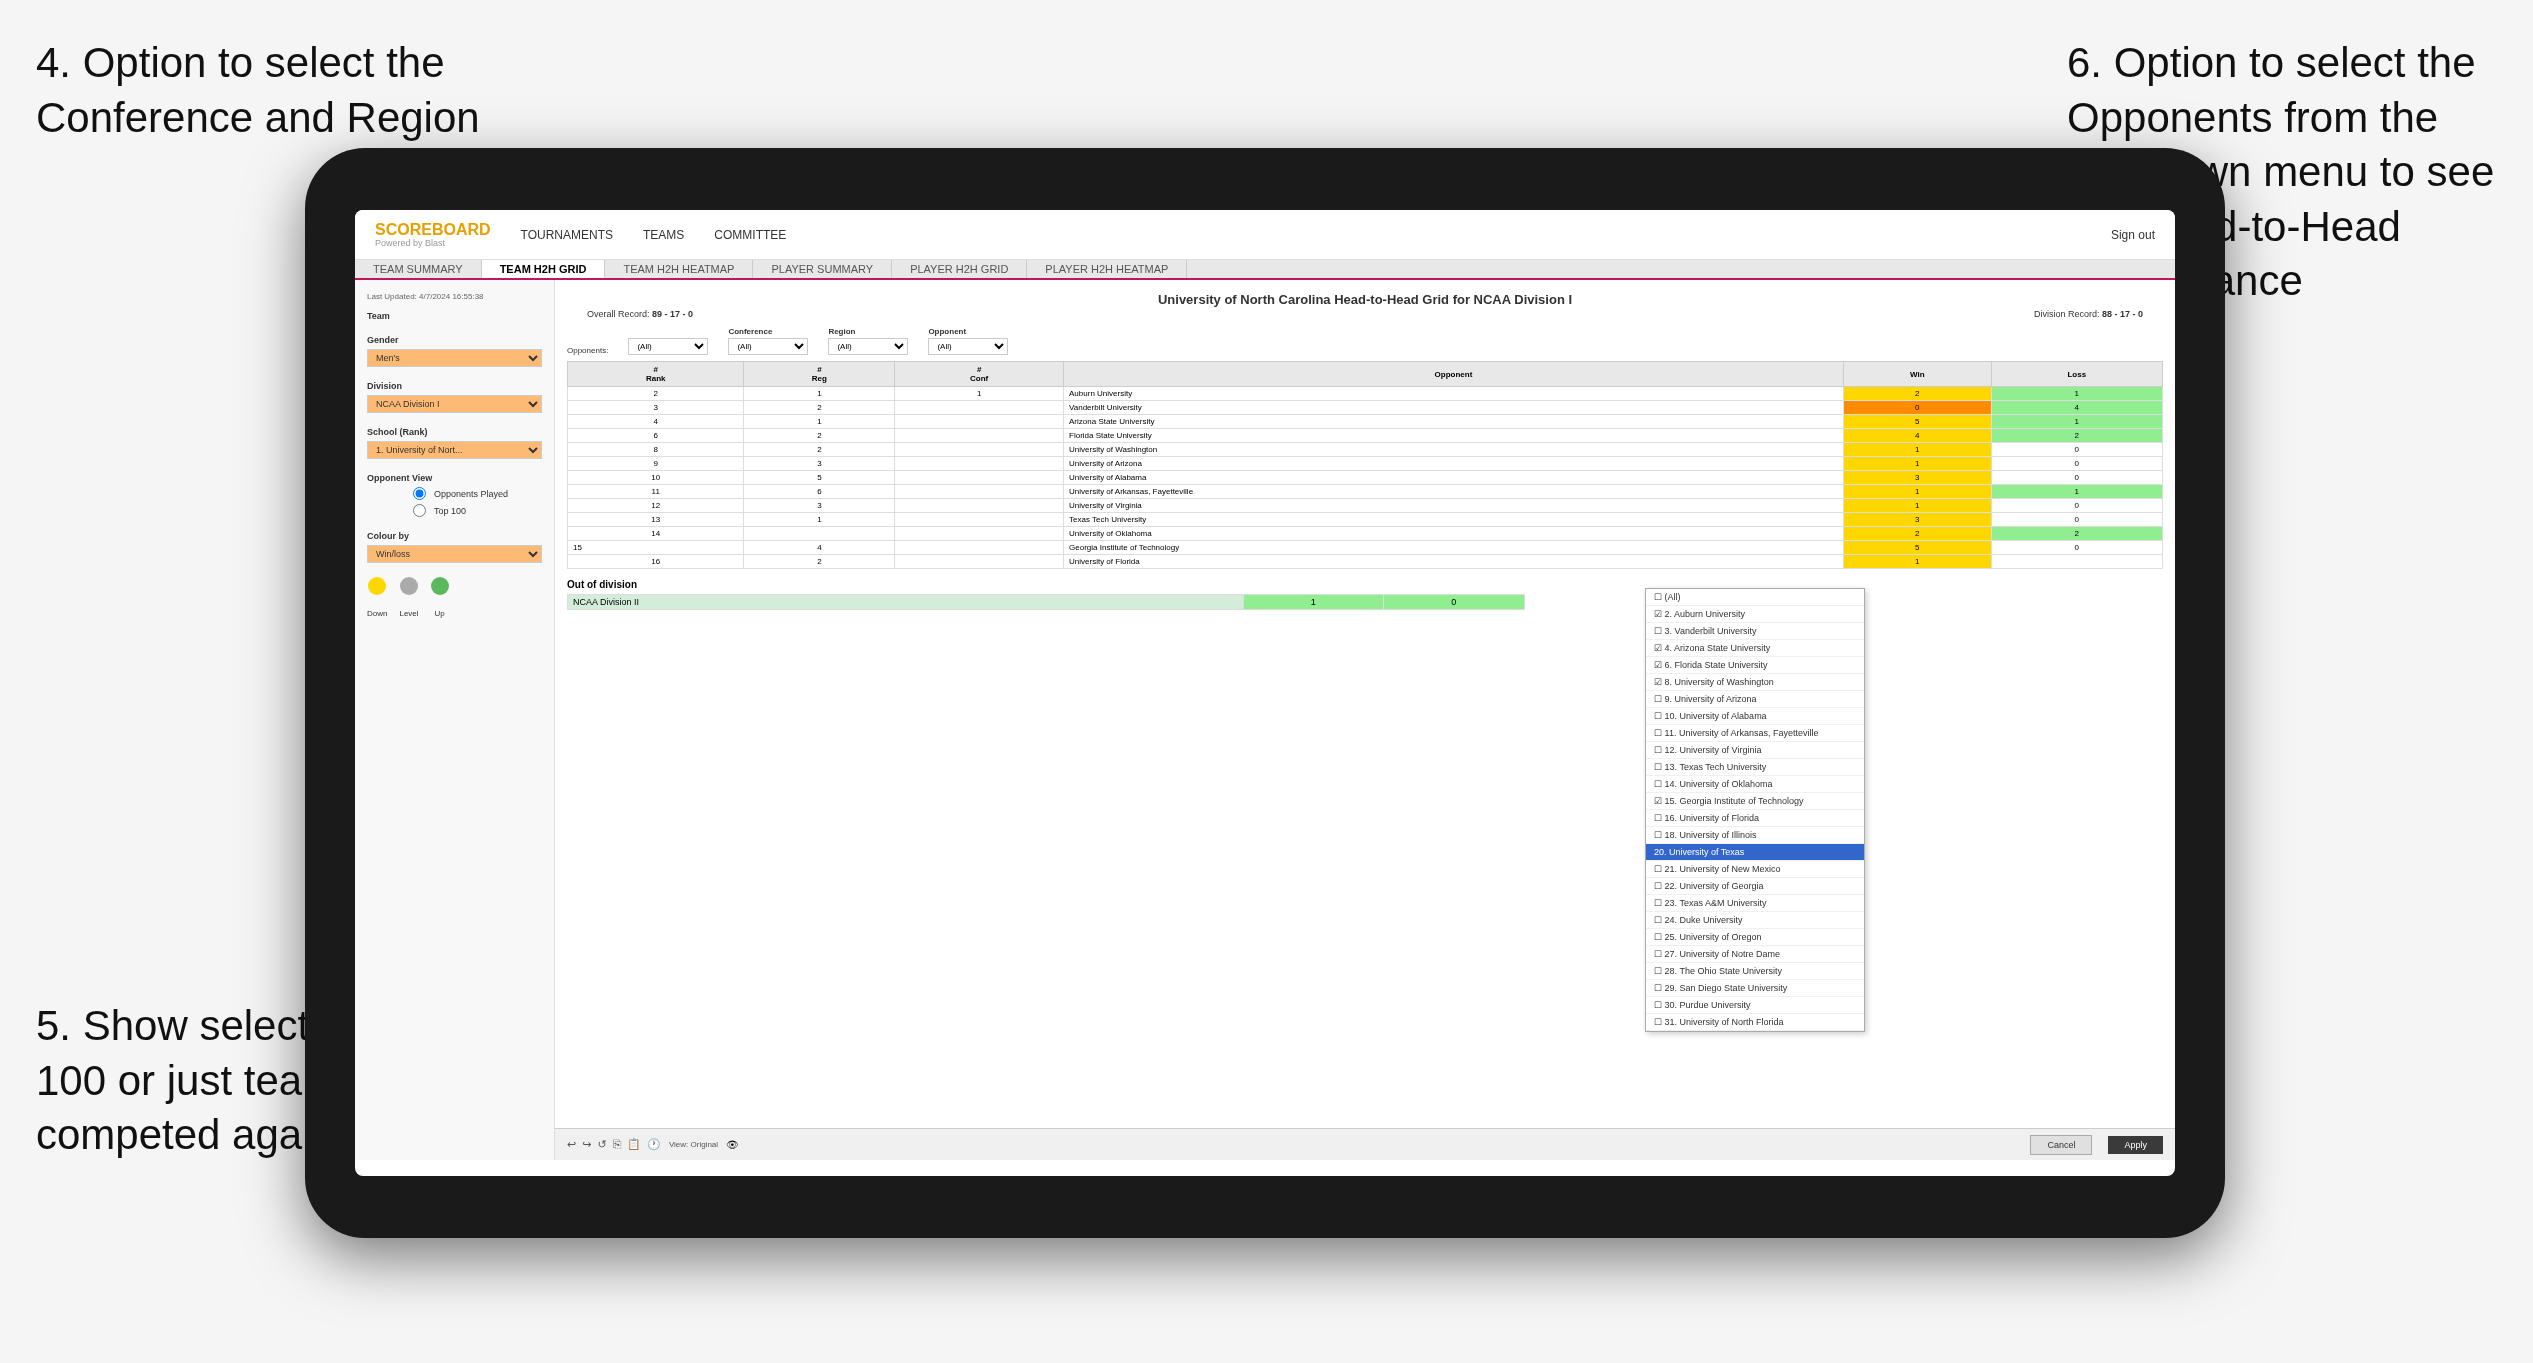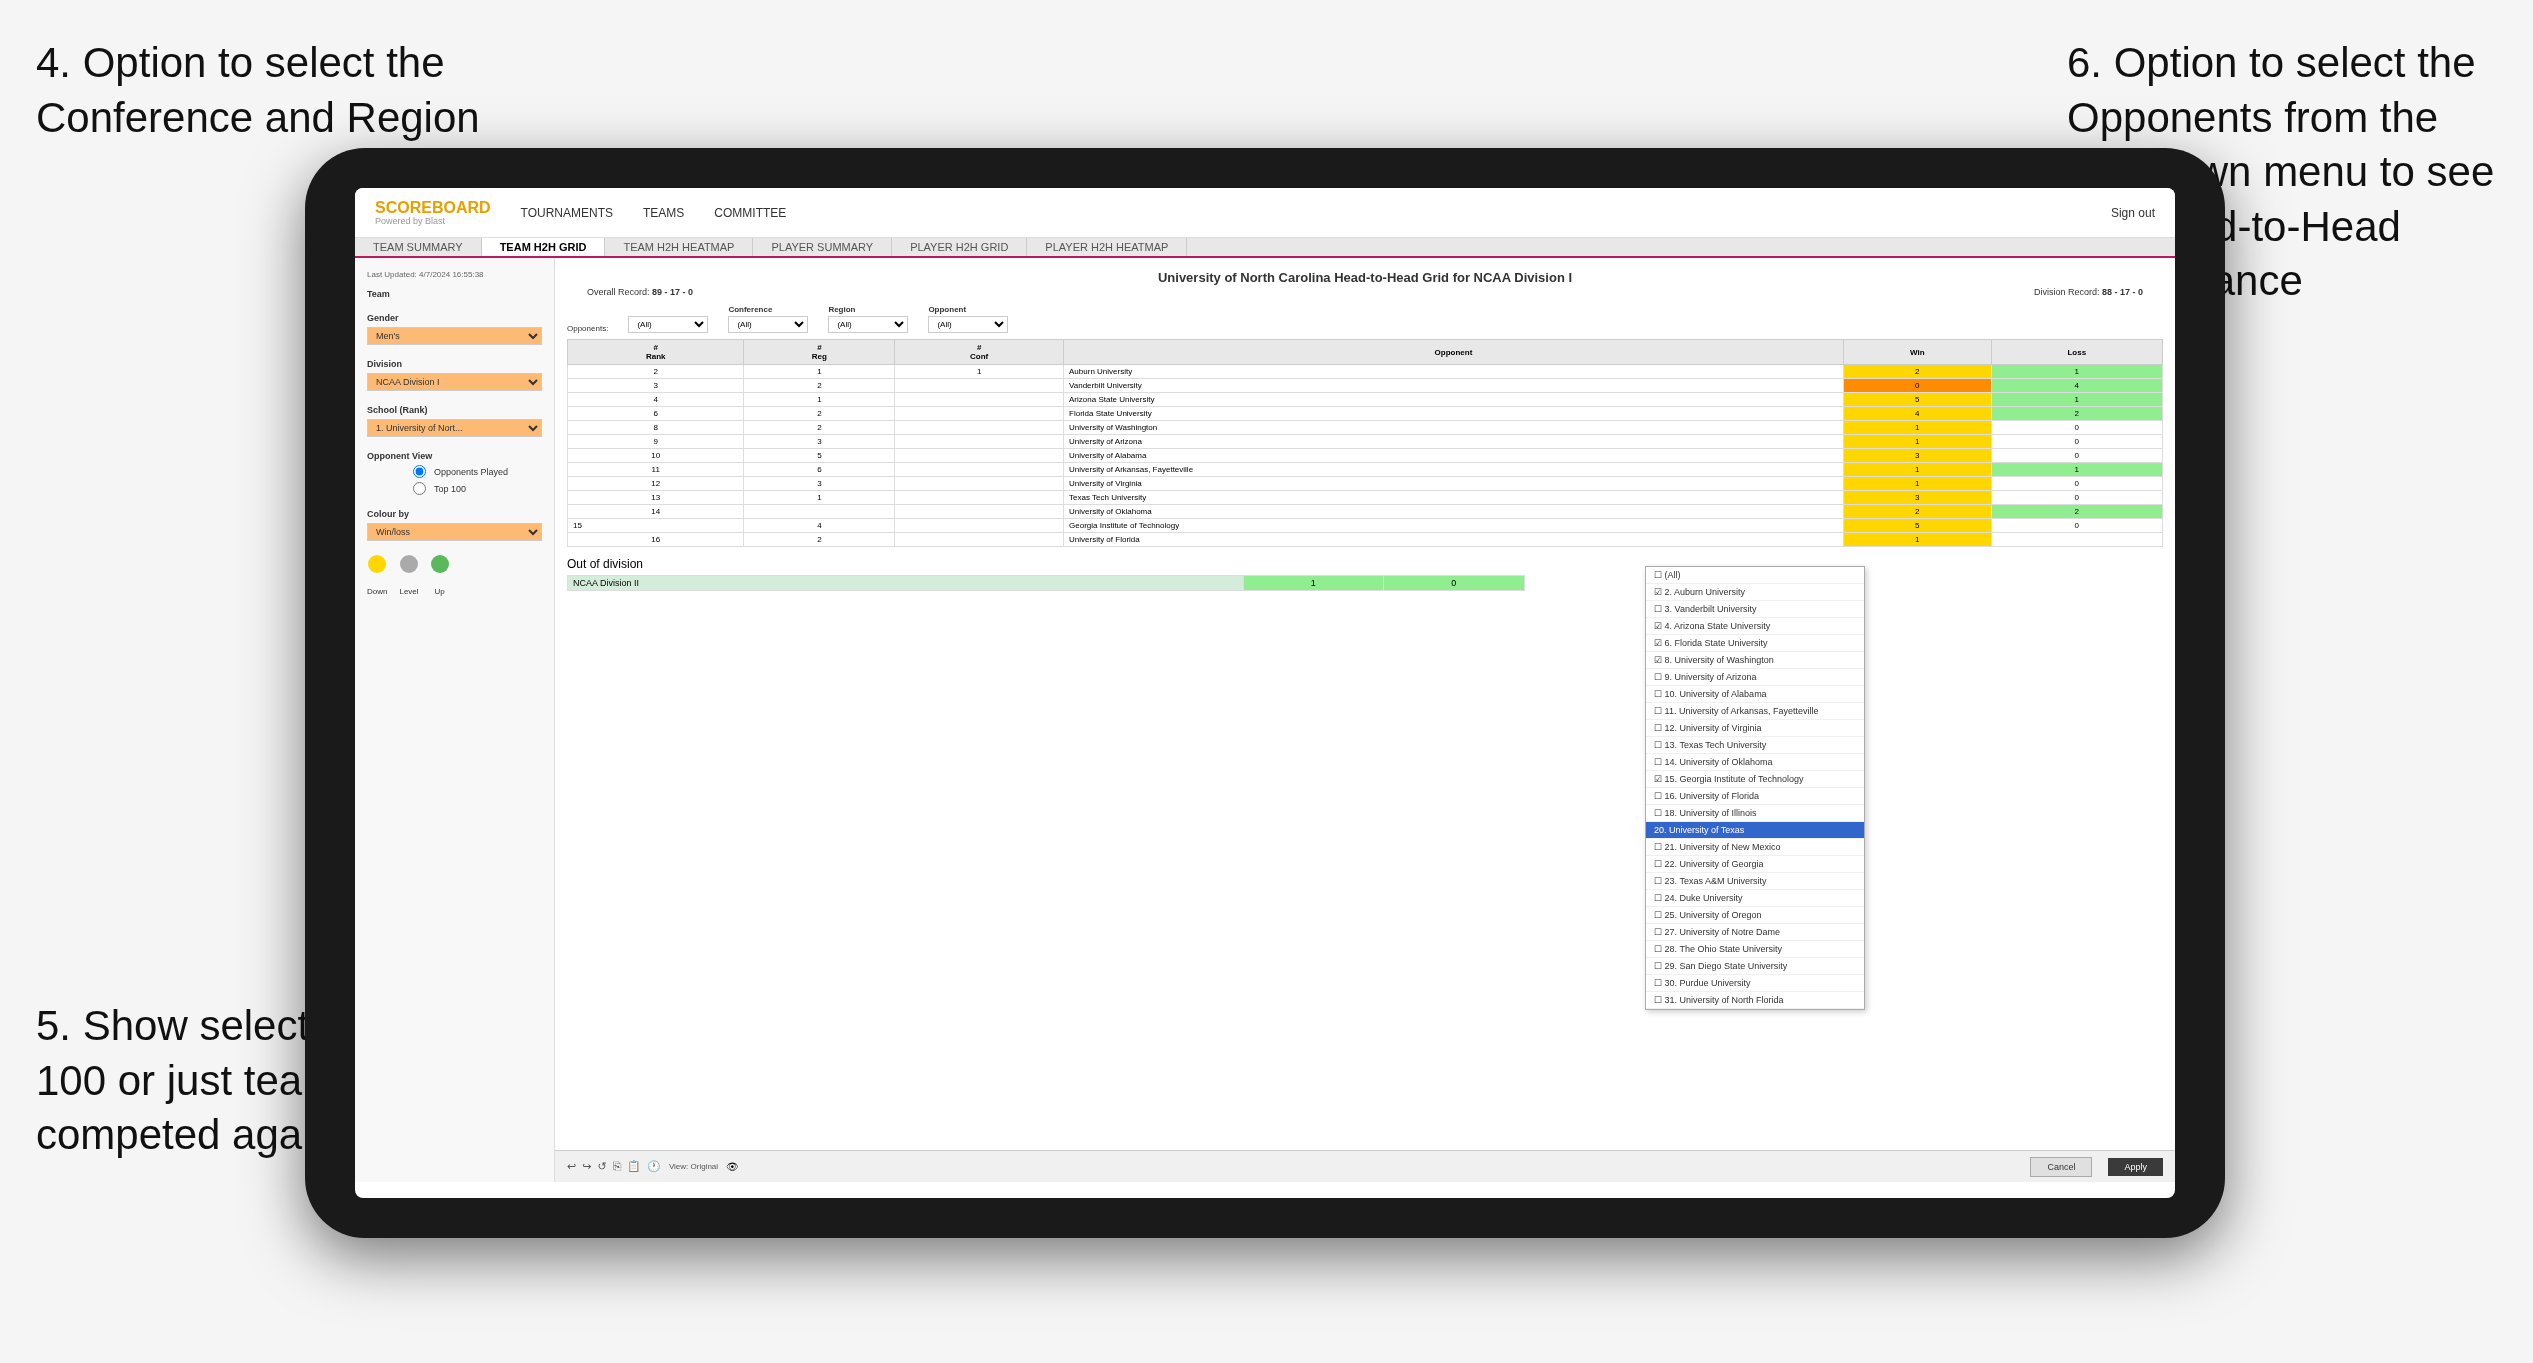--- a/index.html
+++ b/index.html
@@ -37,21 +37,21 @@
     
     .tablet {
       position: absolute;
       top: 148px;
       left: 305px;
       width: 1920px;
       height: 1090px;
       background: #1a1a1a;
       border-radius: 60px;
       box-shadow: 0 20px 60px rgba(0,0,0,0.5);
-      padding: 40px 50px;
+      padding: 62px 50px;
     }
 
     .tablet-screen {
       width: 100%;
       height: 100%;
       background: #fff;
       border-radius: 8px;
       overflow: hidden;
     }
 
@@ -634,21 +634,21 @@
     <td style="text-align:center;">16</td>
     <td style="text-align:center;">2</td>
     <td style="text-align:center;"></td>
     <td>University of Florida</td>
     <td style="background:#ffd700; text-align:center;">1</td>
     <td style="background:; text-align:center;"></td>
   </tr>
             </tbody>
         </table>
 
-        <div style="margin-top:10px; font-size:12px; font-weight:normal;">Out of division</div>
+        <div style="margin-top:10px; font-size:10px; font-weight:bold;">Out of division</div>
         <table class="data-table" style="margin-top:4px; width:60%;">
           <tbody>
             <tr>
               <td style="background:#d4edda; font-size:9px;">NCAA Division II</td>
               <td style="background:#90EE90; text-align:center; font-size:9px;">1</td>
               <td style="background:#90EE90; text-align:center; font-size:9px;">0</td>
             </tr>
           </tbody>
         </table>
 

